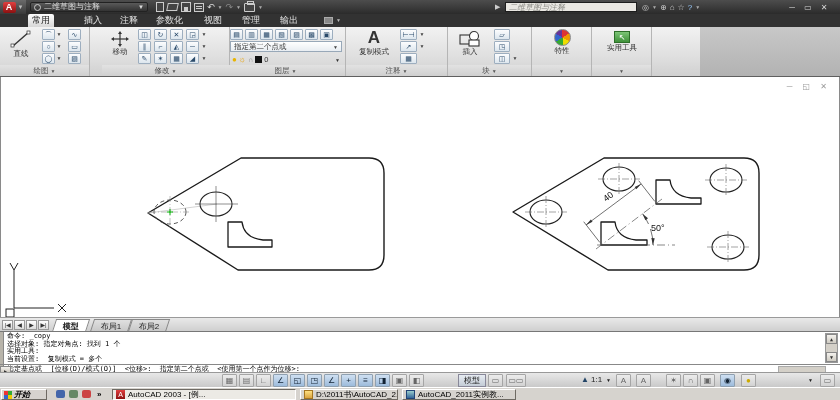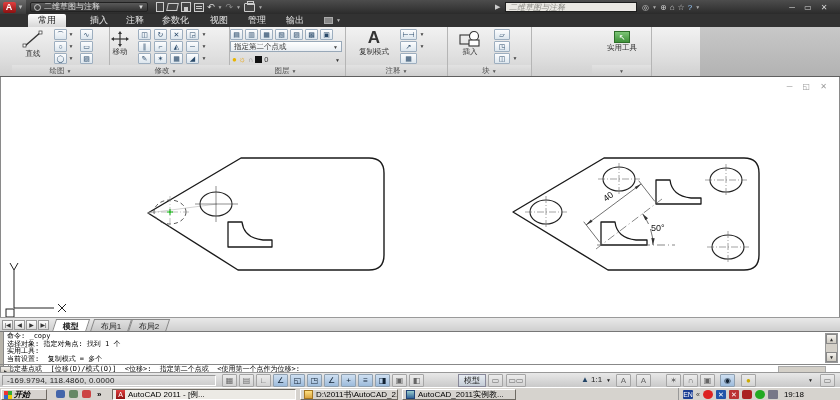--- a/index.html
+++ b/index.html
@@ -31,21 +31,21 @@
 .mi-print:after{content:"";position:absolute;left:2px;top:-3px;width:5px;height:2px;border:1px solid #ccc;}
 #doctitle{left:360px;top:0;width:160px;height:14px;line-height:14px;text-align:center;color:#e8e8e8;font-size:9px;}
 #tb-arrow{left:495px;top:3px;color:#ccc;font-size:7px;}
 #searchbox{left:505px;top:2px;width:132px;height:10px;background:#e9e7e2;border:1px solid #1d1d1d;color:#8a8a85;font-style:italic;font-size:8px;line-height:9px;padding:0 3px;}
 #ic-icons{left:642px;top:1px;height:12px;display:flex;align-items:center;gap:3px;color:#ccc;font-size:8px;}
 #winctl{left:786px;top:1px;height:12px;display:flex;align-items:center;gap:4px;color:#d5d5d5;font-size:8px;}
 #winctl span{width:12px;text-align:center;}
 
 
 #tabrow{left:0;top:14px;width:840px;height:13px;background:#323232;font-size:9px;color:#e5e5e5;}
-.rtab{position:absolute;top:0;height:13px;line-height:13px;padding:0 10px;}
+.rtab{position:absolute;top:0;height:13px;line-height:13px;padding:0 4px;}
 .rtab.active{background:linear-gradient(#fdfdfd,#d7d7d7);color:#222;border-radius:2px 2px 0 0;}
 #tabicon{position:absolute;left:324px;top:3px;width:9px;height:7px;background:#888;border:1px solid #aaa;}
 #tabicon:after{content:"▼";position:absolute;left:11px;top:-1px;font-size:5px;color:#bbb;}
 
 
 #ribbon{left:0;top:27px;width:840px;height:50px;background:linear-gradient(#f2f2f2,#dcdcdc 70%,#d0d0d0);border-bottom:1px solid #5f5f5f;}
 .panel{position:absolute;top:0;height:49px;border-right:1px solid #b5b5b5;}
 .plabel{position:absolute;bottom:0;left:0;right:0;height:11px;text-align:center;font-size:7.5px;color:#4a4a4a;line-height:11px;background:linear-gradient(#e2e2e2,#cfcfcf);}
 .plabel .drop{font-size:5px;color:#555;}
 .bigbtn{position:absolute;display:flex;flex-direction:column;align-items:center;font-size:7.5px;color:#333;}
@@ -165,21 +165,21 @@
     <span class="rtab" style="left:116px">注释</span>
     <span class="rtab" style="left:152px">参数化</span>
     <span class="rtab" style="left:200px">视图</span>
     <span class="rtab" style="left:238px">管理</span>
     <span class="rtab" style="left:276px">输出</span>
     <span id="tabicon"></span>
   </div>
 
   <div id="ribbon" class="abs">
 
-    <div class="panel" style="left:12px;width:98px">
+    <div class="panel" style="left:0;width:90px">
       <div class="bigbtn" style="left:6px;top:2px;width:30px">
         <svg class="bicon" width="22" height="20">
             <line x1="3" y1="17" x2="19" y2="3" stroke="#333" stroke-width="1.4"></line>
             <rect x="1" y="15" width="3" height="3" fill="#fff" stroke="#333" stroke-width="0.7"></rect>
             <rect x="17" y="2" width="3" height="3" fill="#fff" stroke="#333" stroke-width="0.7"></rect>
           </svg>
         <span>直线</span>
       </div>
       <span class="ic" style="left:42px;top:2px">⌒</span>
         <span class="caret" style="left:56px;top:2px">▼</span>
@@ -269,20 +269,27 @@
           </svg>
         <span>插入</span>
       </div>
       <span class="ic" style="left:46px;top:2px;width:16px">▱</span>
       <span class="ic" style="left:46px;top:14px;width:16px">◳</span>
       <span class="ic" style="left:46px;top:26px;width:16px">◫</span>
         <span class="caret" style="left:64px;top:26px">▼</span>
       <div class="plabel"><span>块</span> <span class="drop">▼</span></div>
     </div>
 
+    <div class="panel" style="left:532px;width:60px">
+      <div class="bigbtn" style="left:14px;top:2px;width:32px">
+        <span id="wheel" class="bicon"></span>
+        <span>特性</span>
+      </div>
+      <div class="plabel"><span class="drop">▼</span></div>
+    </div>
 
     <div class="panel" style="left:592px;width:60px">
       <div class="bigbtn" style="left:10px;top:4px;width:40px">
         <span id="utilicon" class="bicon">↖</span>
         <span>实用工具</span>
       </div>
       <div class="plabel"><span class="drop">▼</span></div>
     </div>
 
     <div id="ribbon-rest"></div>
@@ -370,21 +377,20 @@
     <div id="vsb">
       <span class="sbtn" style="top:0">▲</span>
       <span class="sbtn" style="bottom:0">▼</span>
     </div>
     <span class="sbtn" id="hsb-l">◀</span>
     <span id="hsb-track"></span>
     <span class="sbtn" id="hsb-r">▶</span>
   </div>
 
   <div id="status" class="abs">
-    <div id="coords">-169.9794, 118.4860, 0.0000</div>
     <span class="stbtn off" style="left:222px">▦</span>
     <span class="stbtn off" style="left:239px">▤</span>
     <span class="stbtn off" style="left:256px">∟</span>
     <span class="stbtn on" style="left:273px">∠</span>
     <span class="stbtn on" style="left:290px">◱</span>
     <span class="stbtn on" style="left:307px">◳</span>
     <span class="stbtn on" style="left:324px">∠</span>
     <span class="stbtn on" style="left:341px">+</span>
     <span class="stbtn on" style="left:358px">≡</span>
     <span class="stbtn on" style="left:375px">◨</span>
@@ -416,35 +422,24 @@
           <i style="background:#ec0"></i>
         </span>
       <span>开始</span>
     </div>
     <span class="ql" style="left:56px;background:#46a"></span>
     <span class="ql" style="left:69px;background:#686"></span>
     <span class="ql" style="left:82px;background:#c44"></span>
     <span class="strt" style="left:97px;top:1px;font-weight:bold">»</span>
     <div class="tbtn active" style="left:112px;width:184px">
       <span class="ticon" style="background:linear-gradient(#e04040,#8c1010);color:#fff;font-size:7px;text-align:center;line-height:9px">A</span>
-      <span>AutoCAD 2011 - [例...</span>
+      <span>AutoCAD 2003 - [例...</span>
     </div>
     <div class="tbtn" style="left:300px;width:98px">
       <span class="ticon" style="background:linear-gradient(#ffe080,#d9a441);border:1px solid #a5761f"></span>
       <span>D:\2011书\AutoCAD_2...</span>
     </div>
     <div class="tbtn" style="left:402px;width:114px">
       <span class="ticon" style="background:linear-gradient(#9cc,#369);border:1px solid #247"></span>
       <span>AutoCAD_2011实例教...</span>
     </div>
-    <div id="tray">
-      <span class="trico" style="background:#1c3f94">EN</span>
-      <span style="font-size:7px;color:#333">«</span>
-      <span class="trico" style="background:#d22;border-radius:50%"></span>
-      <span class="trico" style="background:#25a">✕</span>
-      <span class="trico" style="background:#b33">✕</span>
-      <span class="trico" style="background:#a22;border-radius:2px"></span>
-      <span class="trico" style="background:#2a2;border-radius:50%"></span>
-      <span class="trico" style="background:#778"></span>
-      <span id="time">19:18</span>
-    </div>
   </div>
 </div>
 
 </body></html>

